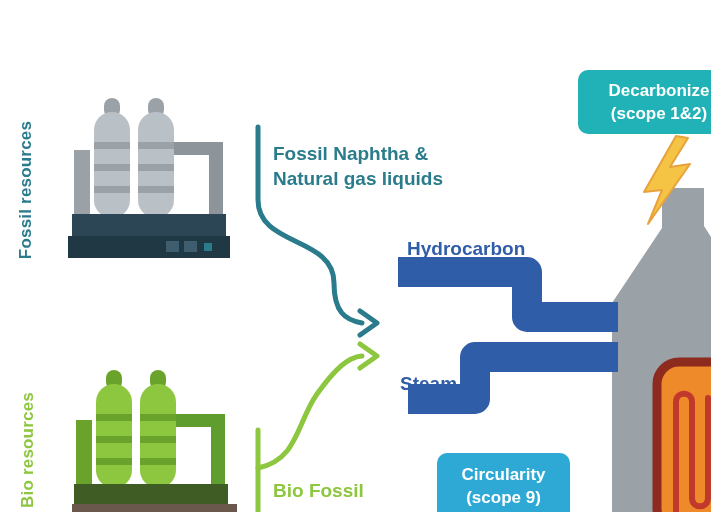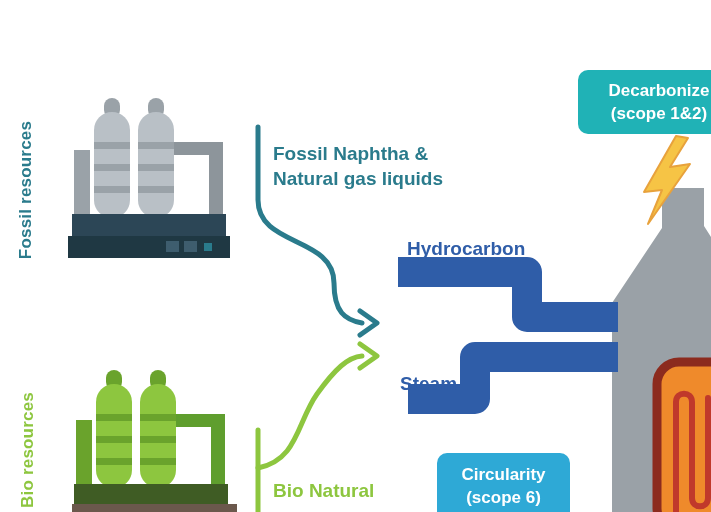--- a/index.html
+++ b/index.html
@@ -102,25 +102,25 @@
 
   <div class="stream-label teal-text" style="left:273px;top:141px;">
     <div>Fossil Naphtha &amp;</div>
     <div>Natural gas liquids</div>
   </div>
 
   <div class="stream-label blue-text" style="left:407px;top:236px;">Hydrocarbon</div>
 
   <div class="stream-label blue-text" style="left:400px;top:371px;">Steam</div>
 
-  <div class="stream-label green-text" style="left:273px;top:478px;">Bio Natural</div>
+  <div class="stream-label green-text" style="left:273px;top:478px;">Bio Fossil</div>
 
   <div class="badge decarbonize">
     <div>Decarbonize</div>
     <div>(scope 1&amp;2)</div>
   </div>
 
   <div class="badge circularity">
     <div>Circularity</div>
-    <div>(scope 6)</div>
+    <div>(scope 9)</div>
   </div>
 
 </div>
 
 </body></html>

